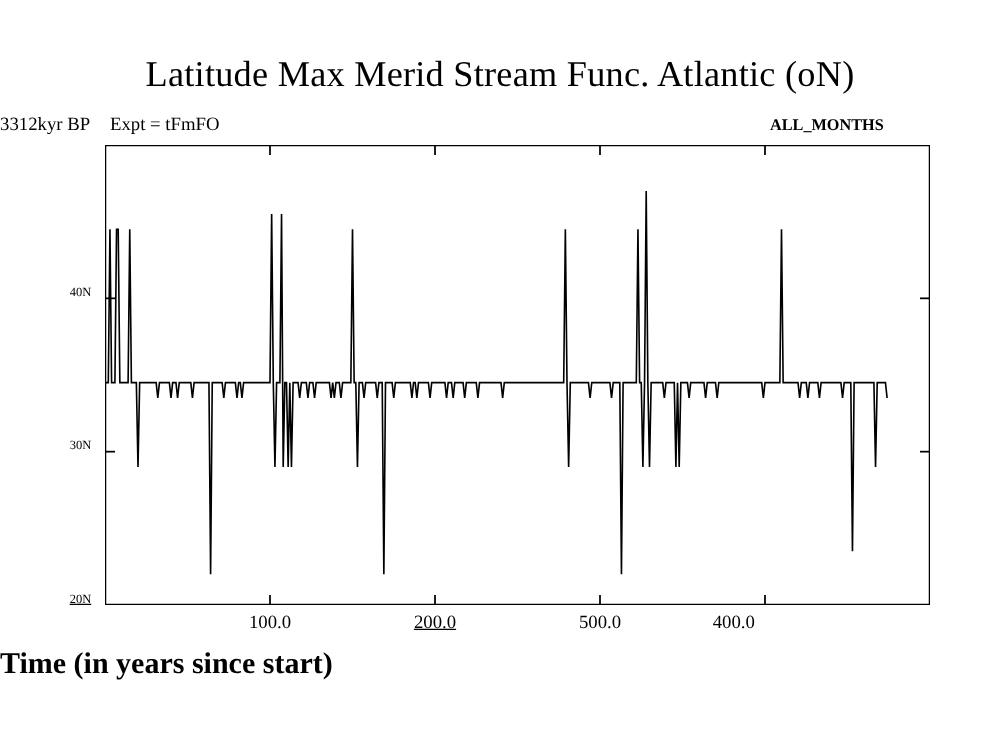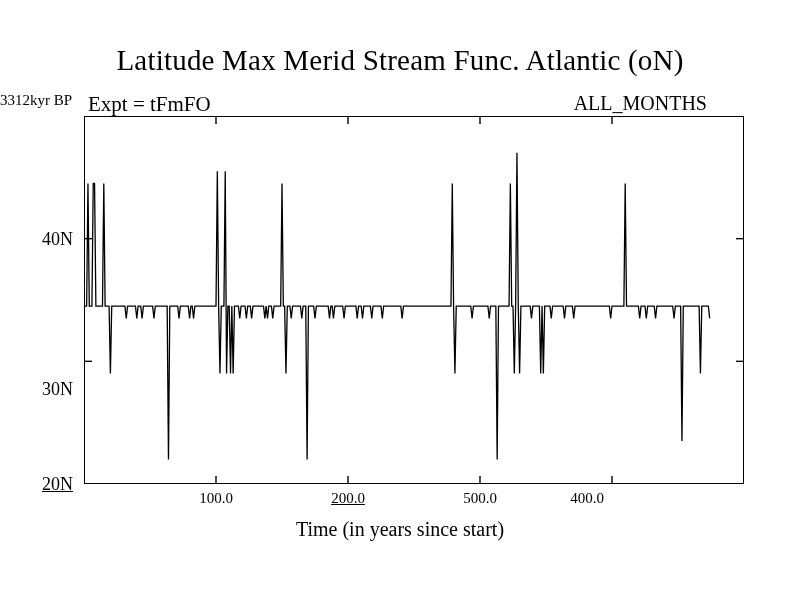--- a/index.html
+++ b/index.html
@@ -27,35 +27,36 @@
     width: 800px;
     text-align: center;
     font-size: 29px;
     font-family: "Liberation Serif", serif;
     letter-spacing: 0.2px;
   }
   #expt-label {
     position: absolute;
     left: 88px;
     top: 92px;
-    font-size: 21px;
+    font-size: 15px;
   }
   #period-label {
     position: absolute;
     left: 0;
     top: 92px;
     width: 800px;
     text-align: left;
     font-size: 15px;
   }
   #months-label {
     position: absolute;
     right: 92px;
     top: 92px;
-    font-size: 20px;
+    font-size: 13px;
+    font-weight: bold;
   }
   #plot-area {
     position: absolute;
     left: 84px;
     top: 116px;
     width: 660px;
     height: 368px;
   }
   #plot-frame {
     position: absolute;
@@ -70,39 +71,39 @@
     position: absolute;
     left: 0;
     top: 0;
     width: 100%;
     height: 100%;
     display: block;
   }
   .ytick-label {
     position: absolute;
     right: 726px;
-    font-size: 18px;
+    font-size: 10px;
     text-align: right;
     white-space: nowrap;
   }
   .xtick-label {
     position: absolute;
     top: 490px;
     font-size: 15px;
     text-align: right;
     white-space: nowrap;
     transform: translateX(-50%);
   }
   #xaxis-label {
     position: absolute;
     left: 0;
     top: 518px;
     width: 800px;
-    text-align: center;
-    font-size: 20px;
+    font-size: 24px;
+    font-weight: bold;
   }
 </style>
 </head>
 <body>
 
 <div id="figure">
 
   <div id="chart-title">Latitude Max Merid Stream Func. Atlantic (oN)</div>
   <div id="expt-label">Expt = tFmFO</div>
   <div id="period-label">3312kyr BP</div>
@@ -124,21 +125,21 @@
         <line x1="660" y1="368" x2="652" y2="368" stroke="#000" stroke-width="1.4" vector-effect="non-scaling-stroke"></line>
         <line x1="0" y1="245.33333333333334" x2="8" y2="245.33333333333334" stroke="#000" stroke-width="1.4" vector-effect="non-scaling-stroke"></line>
         <line x1="660" y1="245.33333333333334" x2="652" y2="245.33333333333334" stroke="#000" stroke-width="1.4" vector-effect="non-scaling-stroke"></line>
         <line x1="0" y1="122.66666666666669" x2="8" y2="122.66666666666669" stroke="#000" stroke-width="1.4" vector-effect="non-scaling-stroke"></line>
         <line x1="660" y1="122.66666666666669" x2="652" y2="122.66666666666669" stroke="#000" stroke-width="1.4" vector-effect="non-scaling-stroke"></line>
       </svg>
   </div>
 
   <div id="y-axis-labels">
       <div class="ytick-label" style="top: 474px; text-decoration: underline;">20N</div>
-      <div class="ytick-label" style="top: 351.333px; margin-top: 28px;">30N</div>
+      <div class="ytick-label" style="top: 351.333px;">30N</div>
       <div class="ytick-label" style="top: 228.667px;">40N</div>
     </div>
   <div id="x-axis-labels">
       <div class="xtick-label" style="left: 216px;">100.0</div>
       <div class="xtick-label" style="left: 348px; text-decoration: underline;">200.0</div>
       <div class="xtick-label" style="left: 480px;">500.0</div>
       <div class="xtick-label" style="left: 587px;">400.0</div>
     </div>
 
   <div id="xaxis-label">Time (in years since start)</div>

